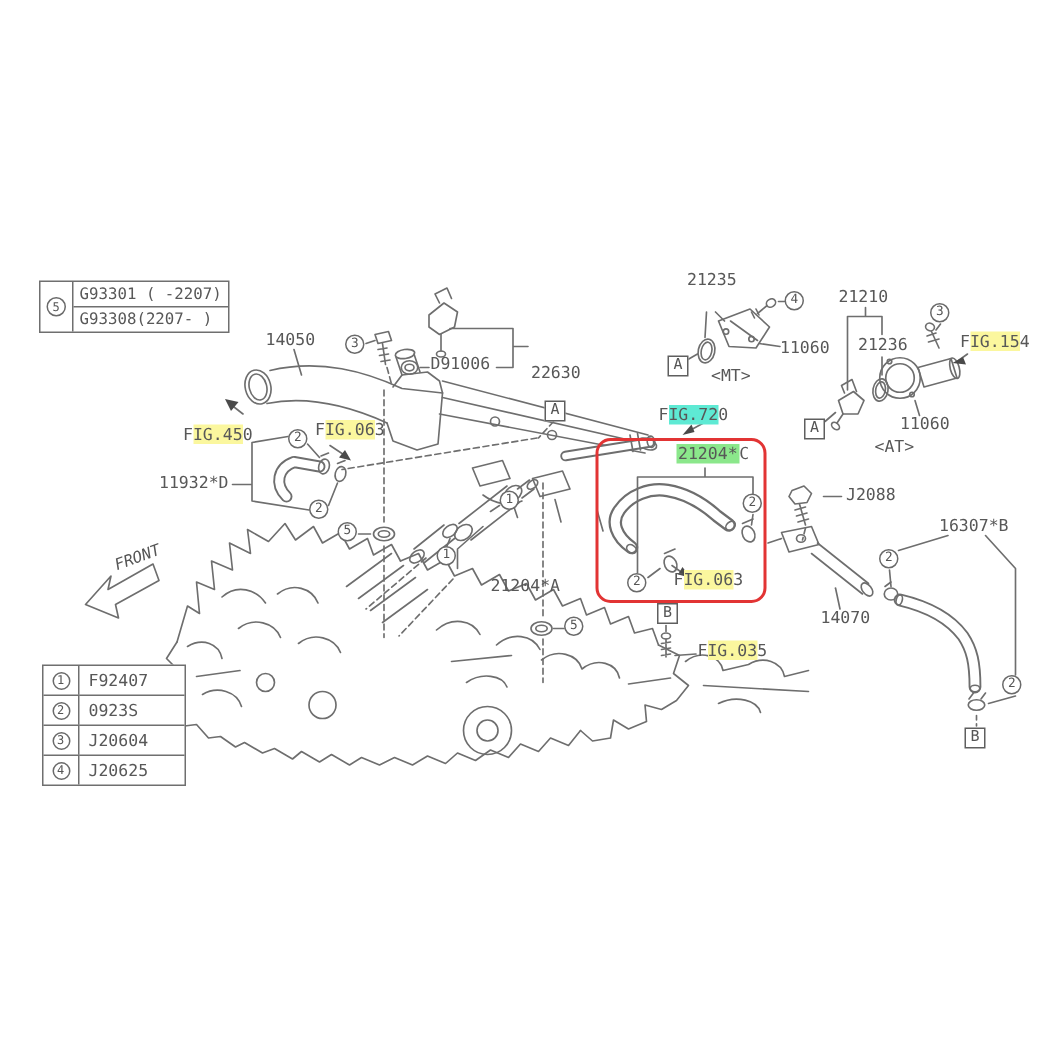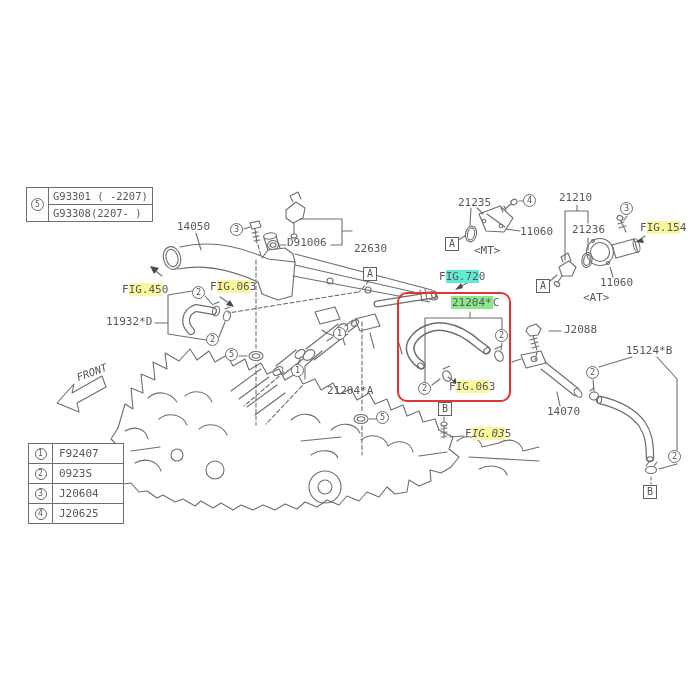--- a/index.html
+++ b/index.html
@@ -238,27 +238,27 @@
         <span class="cd">4</span>
       </div>
     <div class="ccell bt">J20625</div>
   </div>
 
   <div class="lbl" style="left:177px;top:221px;">14050</div>
   <div class="lbl" style="left:287px;top:237px;">D91006</div>
   <div class="lbl" style="left:354px;top:215px;margin-top:28px;">22630</div>
   <div class="lbl" style="left:106px;top:316px;">11932*D</div>
   <div class="lbl" style="left:302px;top:385px;margin-left:25px;">21204*A</div>
-  <div class="lbl" style="left:626px;top:345px;">15124*B</div>
+  <div class="lbl" style="left:626px;top:345px;">16307*B</div>
   <div class="lbl" style="left:451px;top:297px;">
     <span class="hl-g" style="background: rgb(139, 231, 139);">21204*</span><span>C</span>
   </div>
   <div class="lbl" style="left:547px;top:406px;">14070</div>
   <div class="lbl" style="left:564px;top:324px;">J2088</div>
-  <div class="lbl" style="left:458px;top:197px;">21235</div>
+  <div class="lbl" style="left:458px;top:181px;">21235</div>
   <div class="lbl" style="left:520px;top:226px;">11060</div>
   <div class="lbl" style="left:474px;top:245px;">&lt;MT&gt;</div>
   <div class="lbl" style="left:559px;top:192px;">21210</div>
   <div class="lbl" style="left:572px;top:224px;">21236</div>
   <div class="lbl" style="left:600px;top:277px;">11060</div>
   <div class="lbl" style="left:583px;top:292px;">&lt;AT&gt;</div>
 
   <div class="lbl fig" style="left:122px;top:272px;margin-top:12px;">
     <span>F</span><span class="hl-y" style="background: rgb(251, 247, 158);">IG.45</span><span>0</span>
   </div>
@@ -268,21 +268,21 @@
   <div class="lbl fig" style="left:439px;top:271px;">
     <span>F</span><span class="hl-y" style="background: #5eead4;">IG.72</span><span>0</span>
   </div>
   <div class="lbl fig" style="left:449px;top:381px;">
     <span>F</span><span class="hl-y" style="background: rgb(251, 247, 158);">IG.06</span><span>3</span>
   </div>
   <div class="lbl fig" style="left:640px;top:222px;">
     <span>F</span><span class="hl-y" style="background: rgb(251, 247, 158);">IG.15</span><span>4</span>
   </div>
   <div class="lbl fig" style="left:465px;top:428px;">
-    <span>F</span><span class="hl-y" style="background: rgb(251, 247, 158); font-style: italic;">IG.03</span><span>5</span>
+    <span>F</span><span class="hl-y" style="background: rgb(251, 247, 158);">IG.03</span><span>5</span>
   </div>
 
   <div class="front">FRONT</div>
 
   <div class="co" style="left:230px;top:223px;">3</div>
   <div class="co" style="left:620px;top:202px;">3</div>
   <div class="co" style="left:523px;top:194px;">4</div>
   <div class="co" style="left:333px;top:327px;">1</div>
   <div class="co" style="left:291px;top:364px;">1</div>
   <div class="co" style="left:192px;top:286px;">2</div>

